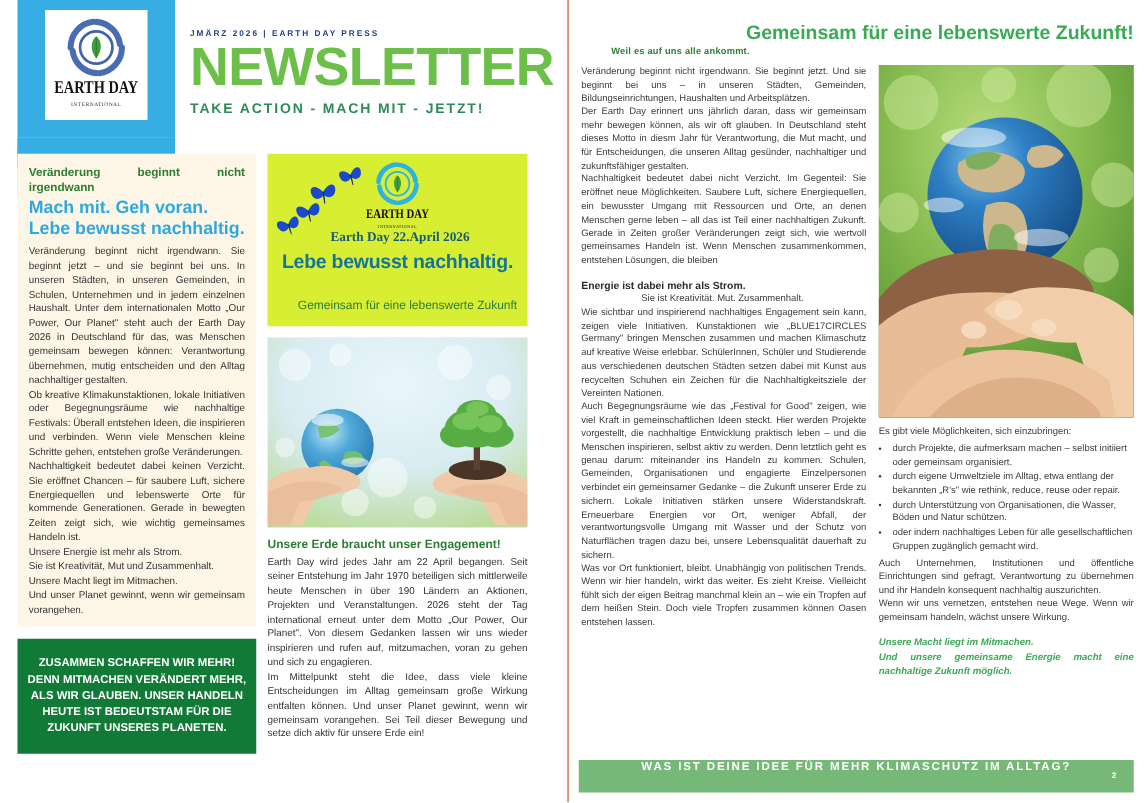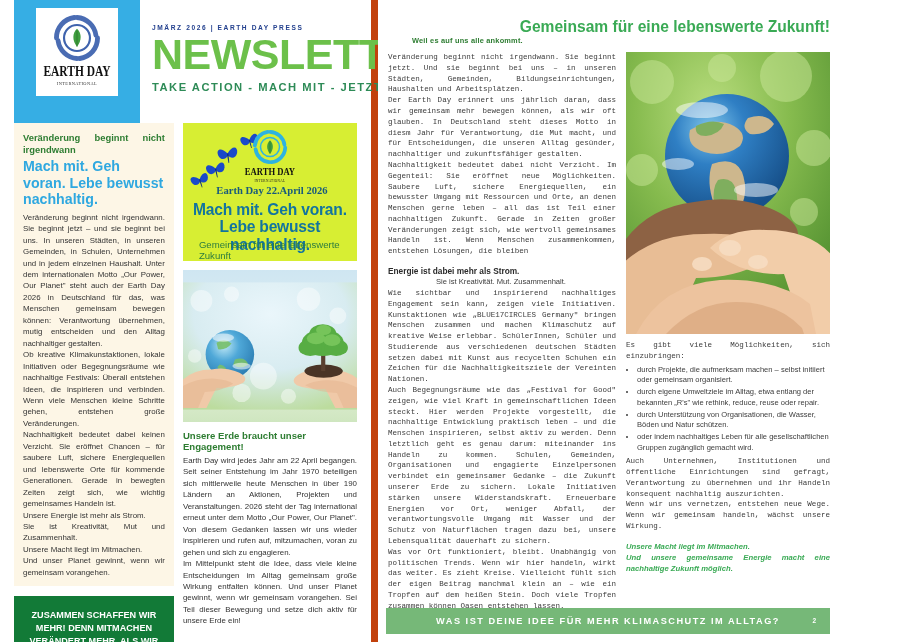--- a/index.html
+++ b/index.html
@@ -18,24 +18,24 @@
   .page {
     position: absolute;
     inset: 0;
     background: #ffffff;
     display: flex;
   }
 
   
   .left-page {
     position: relative;
-    width: 378px;
+    width: 455px;
     height: 642px;
     background: #ffffff;
-    border-right: 7px solid #c2410c;
+    border-right: 1px solid #c2410c;
     box-sizing: border-box;
   }
 
   
   .masthead {
     position: relative;
     height: 120px;
   }
   .logo-ribbon-body {
     position: absolute;
@@ -239,20 +239,21 @@
     font-size: 15.6px;
     font-weight: bold;
     color: #12749f;
     line-height: 1.12;
     letter-spacing: -0.2px;
   }
   .poster-sub {
     position: absolute;
     top: 116px;
     left: 16px; right: 0;
+    text-align: center;
     font-size: 9.6px;
     color: #2c7c3f;
     font-weight: normal;
   }
 
   
   .photo-hands {
     width: 100%;
     height: 152px;
     margin-top: 9px;
@@ -306,21 +307,20 @@
   }
   .rcol-a { width: 228px; }
   .rcol-b { width: 204px; }
 
   .r-body {
     font-size: 7.55px;
     line-height: 1.43;
     color: #3c3c3c;
     text-align: justify;
     margin: 0;
-    font-family: Liberation Mono, monospace;
   }
   .r-body p { margin: 0; }
   .r-strong {
     font-size: 8.3px;
     font-weight: bold;
     color: #2b2b2b;
     margin: 9px 0 0 0;
   }
   .r-strong-sub {
     font-size: 7.6px;
@@ -358,21 +358,21 @@
   }
 
   .bottom-banner {
     position: absolute;
     left: 8px;
     right: 8px;
     bottom: 8px;
     height: 26px;
     background: #76b878;
     display: flex;
-    align-items: center;
+    align-items: flex-start;
     justify-content: center;
     position: absolute;
   }
   .banner-text {
     color: #ffffff;
     font-size: 9.2px;
     font-weight: bold;
     letter-spacing: 1.5px;
     text-align: center;
   }
@@ -478,21 +478,20 @@
               <circle cx="50" cy="50" r="25" fill="none" stroke="#2eb3e0" stroke-width="4"></circle>
               <path d="M50 32 C60 41 60 56 50 68 C40 56 40 41 50 32 Z" fill="#3f9d3f"></path>
               <path d="M50 35 L50 68" stroke="#2d7a2d" stroke-width="1.6"></path>
             </svg>
             <div class="poster-logo-word">EARTH DAY</div>
             <div class="poster-logo-sub">INTERNATIONAL</div>
           </div>
 
           <div class="poster-date">Earth Day 22.April 2026</div>
           <div class="poster-main">
-            <div>Mach mit. Geh voran.</div>
             <div>Lebe bewusst nachhaltig.</div>
           </div>
           <div class="poster-sub">Gemeinsam für eine lebenswerte Zukunft</div>
         </div>
 
         <div class="photo-hands">
           <svg viewBox="0 0 208 152" width="100%" height="100%">
             <defs>
               <radialGradient id="skyg" cx="50%" cy="25%" r="80%">
                 <stop offset="0%" stop-color="#eaf6fb"></stop>

